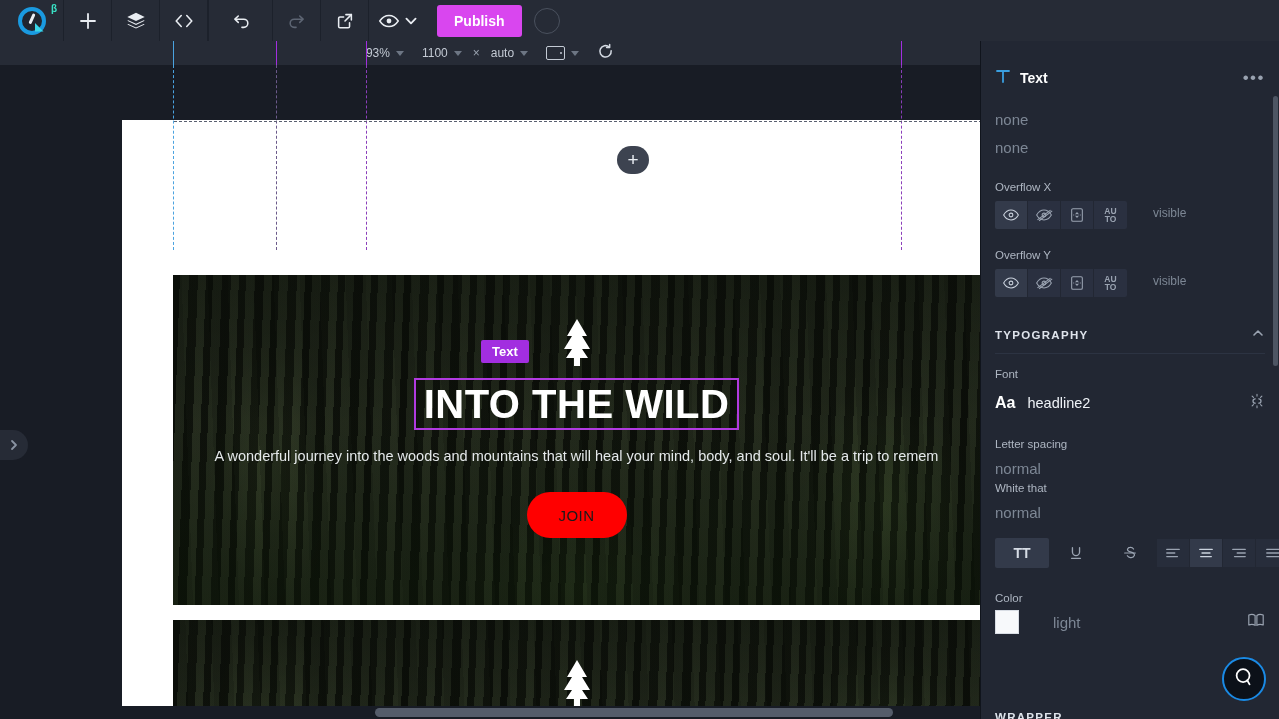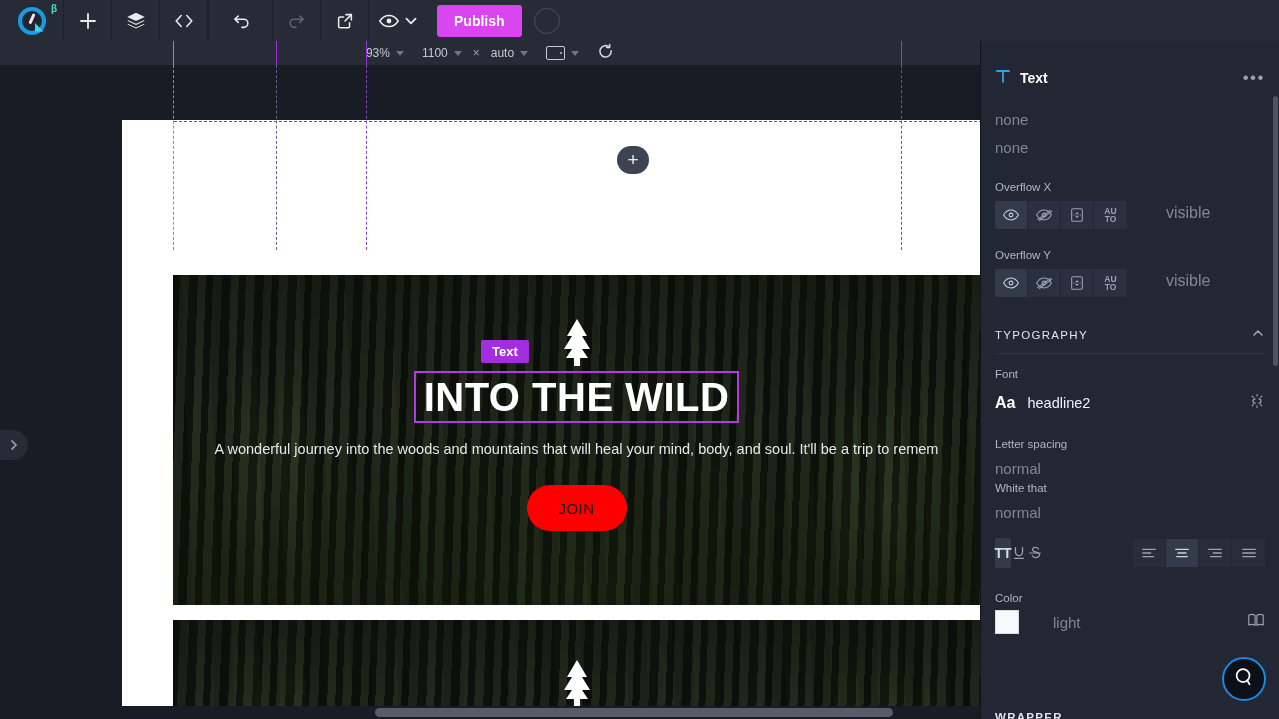--- a/index.html
+++ b/index.html
@@ -159,21 +159,21 @@
     position: absolute; inset: 0; z-index: 3;
     display: flex; flex-direction: column; align-items: center;
   }
   .tree-icon { color: #fff; margin-top: 42px; }
   .hero2 .tree-icon { margin-top: 38px; }
   .hero-title {
     color: #ffffff; font-weight: 700; letter-spacing: .5px;
     font-size: 40px; line-height: 1.1;
   }
   .hero1 .hero-title {
-    padding: 2px 8px;
+    margin-top: 7px; padding: 2px 8px;
     outline: 2px solid #b13ae0;
   }
   .sel-badge {
     position: absolute; left: 481px; top: 275px;
     background: #a22ee0; color: #fff;
     font-size: 13px; font-weight: 600;
     padding: 4px 11px; border-radius: 2px;
     z-index: 12;
   }
   .hero-sub {
@@ -231,30 +231,30 @@
   }
   .seg-btn {
     width: 33px; height: 28px; background: #2a3040;
     display: flex; align-items: center; justify-content: center;
     color: #9aa3b1; cursor: pointer;
     border-right: 1px solid #222733;
   }
   .seg-btn.active { background: #333a4a; color: #cbd3de; }
   .seg-btn:last-child { border-right: none; }
   .seg-row { display: flex; align-items: center; padding-right: 14px; }
-  .seg-val { color: #7d8795; font-size: 16px; margin-left: 25px; }
+  .seg-val { color: #7d8795; font-size: 12px; margin-left: 12px; }
   .mini { font-size: 8.5px; font-weight: 700; line-height: 8.5px; text-align: center; }
 
   .sect-head {
     display: flex; align-items: center;
     padding: 0 14px; height: 36px; margin-top: 20px;
     cursor: pointer;
   }
   .sect-title {
-    color: #dfe4ec; font-size: 11.5px; font-weight: 400; letter-spacing: 1.3px;
+    color: #dfe4ec; font-size: 11.5px; font-weight: 700; letter-spacing: 1.3px;
   }
   .sect-caret { margin-left: auto; color: #9aa3b1; }
   .divider { height: 1px; background: #2c3342; margin: 0 14px; }
 
   .font-row {
     display: flex; align-items: center; gap: 12px;
     padding: 0 14px; height: 34px; margin-top: 6px;
   }
   .aa { color: #fff; font-size: 16px; font-weight: 700; }
   .font-name { color: #eef2f7; font-size: 14.5px; }
@@ -271,21 +271,21 @@
   .align-grp { display: flex; margin-left: auto; }
   .align-btn {
     width: 33px; height: 28px; display: flex; align-items: center; justify-content: center;
     color: #9aa3b1; cursor: pointer; background: #272d3b;
     border-right: 1px solid #222733;
   }
   .align-btn.active { background: #333a4a; color: #cbd3de; }
   .align-btn:last-child { border-right: none; }
   .tt-grp { display: flex; align-items: center; gap: 0; }
   .tt-btn {
-    width: 16px; height: 30px; display:flex; align-items:center; justify-content:center;
+    width: 54px; height: 30px; display:flex; align-items:center; justify-content:center;
     color: #9aa3b1; cursor: pointer; font-size: 14px; font-weight: 700;
   }
   .tt-btn.active { background: #333a4a; color: #d6dce5; border-radius: 2px; }
   .typo-btn-row { display: flex; align-items: center; padding: 0 14px; margin-top: 12px; }
 
   .rp-scroll {
     position: absolute; right: 1px; top: 55px;
     width: 5px; height: 270px; border-radius: 3px;
     background: #4d5563;
   }

